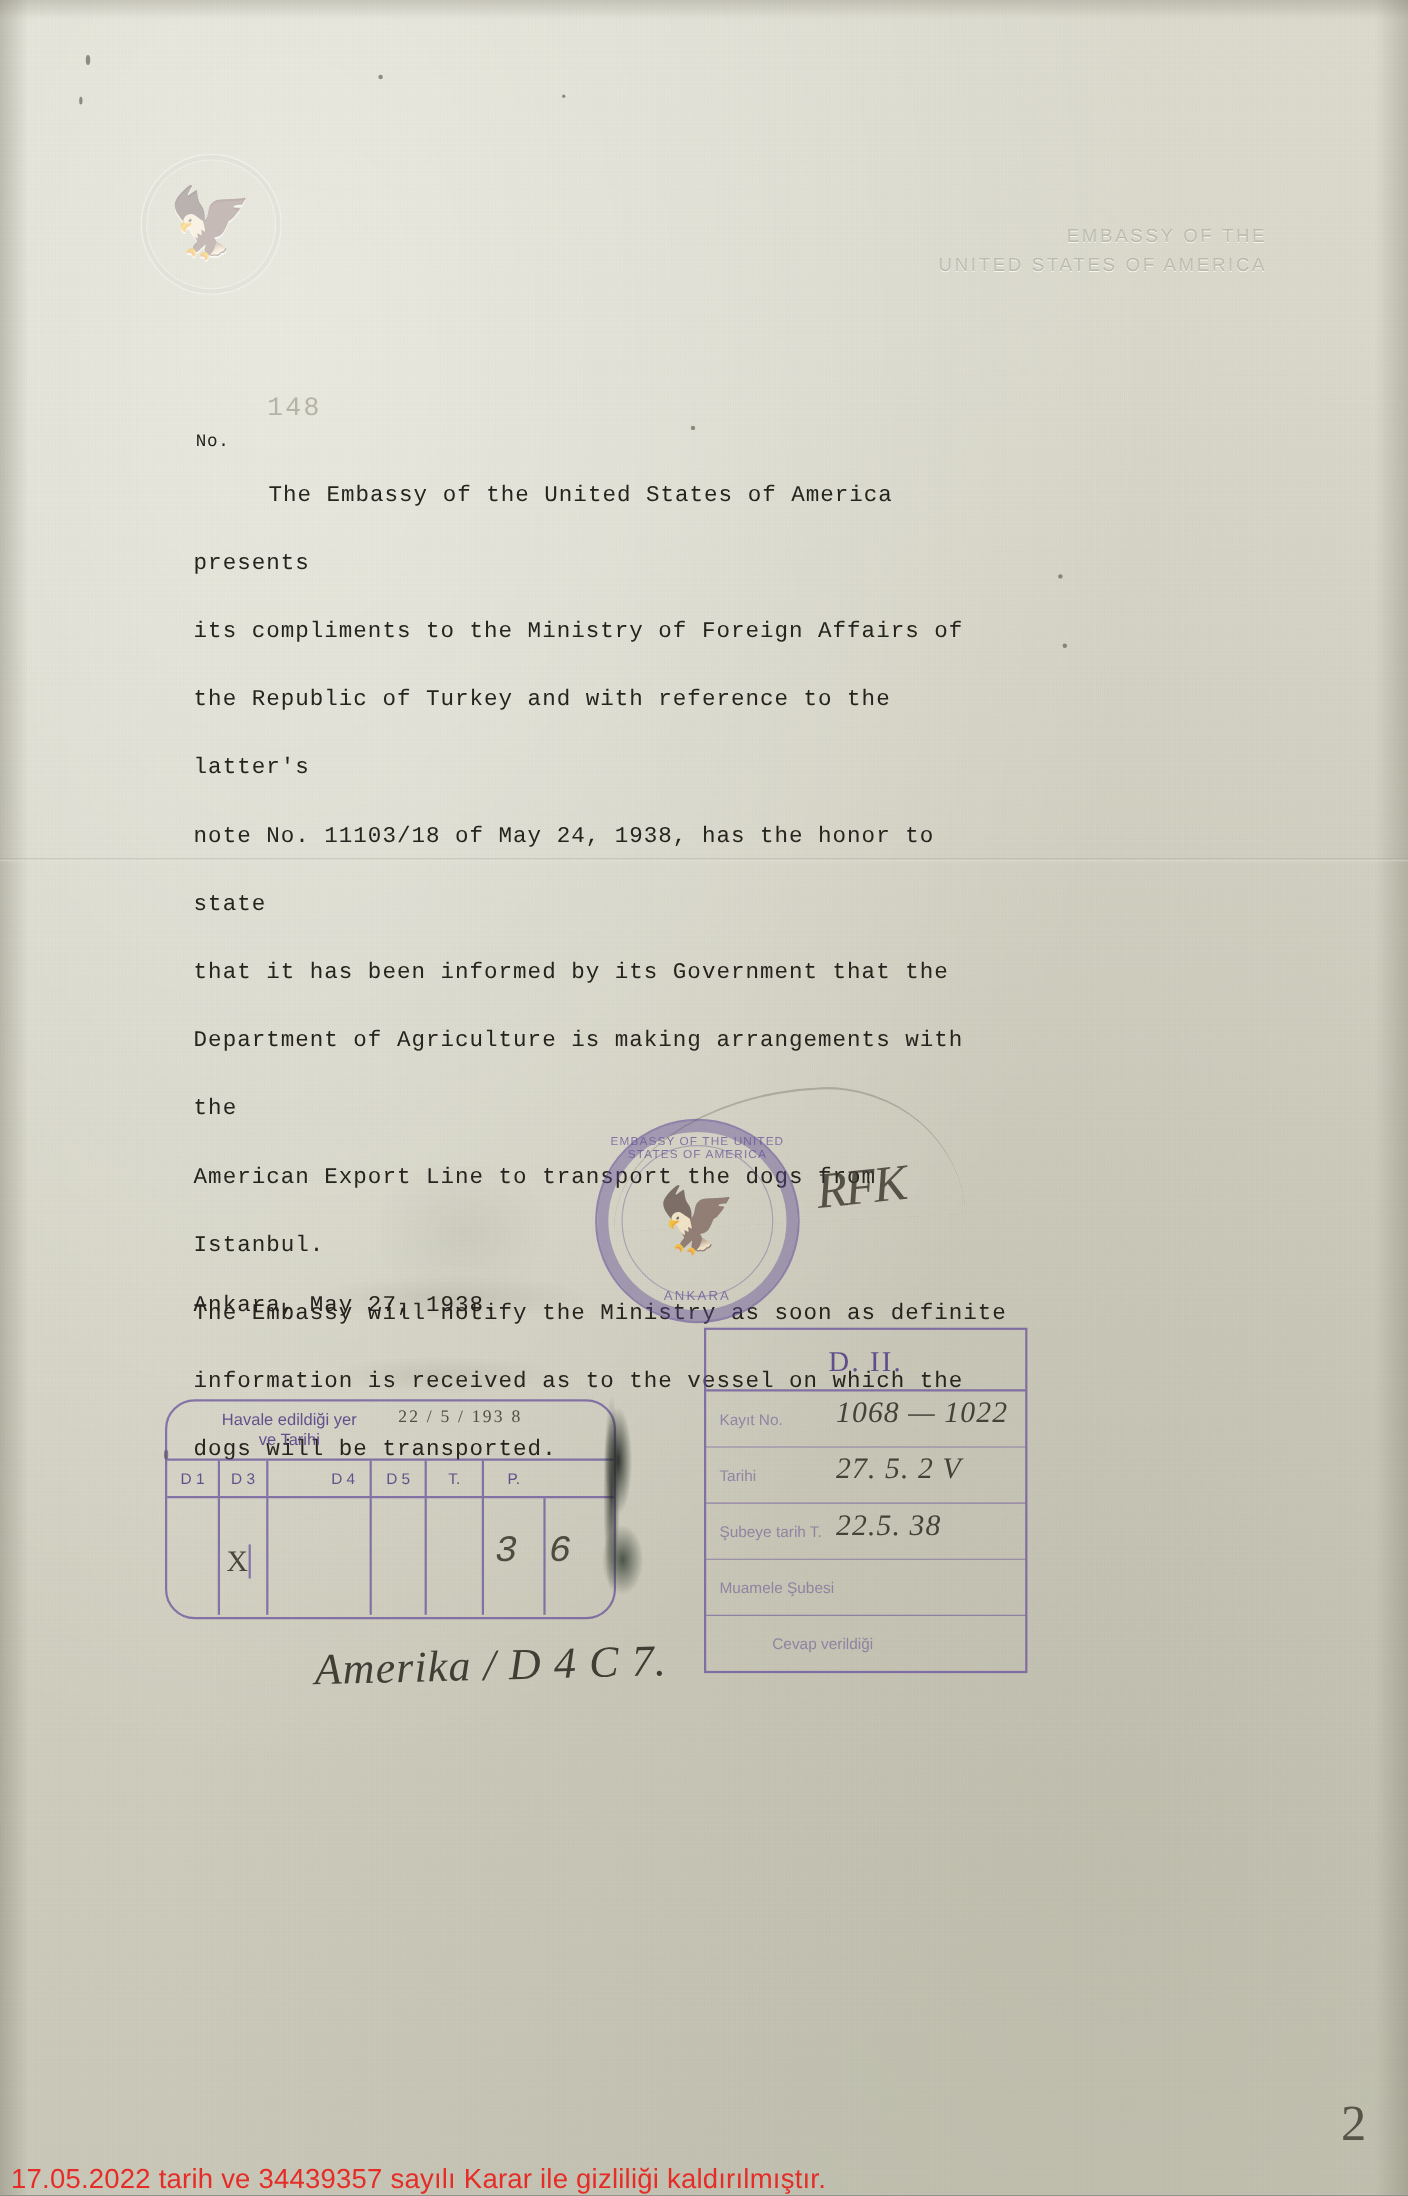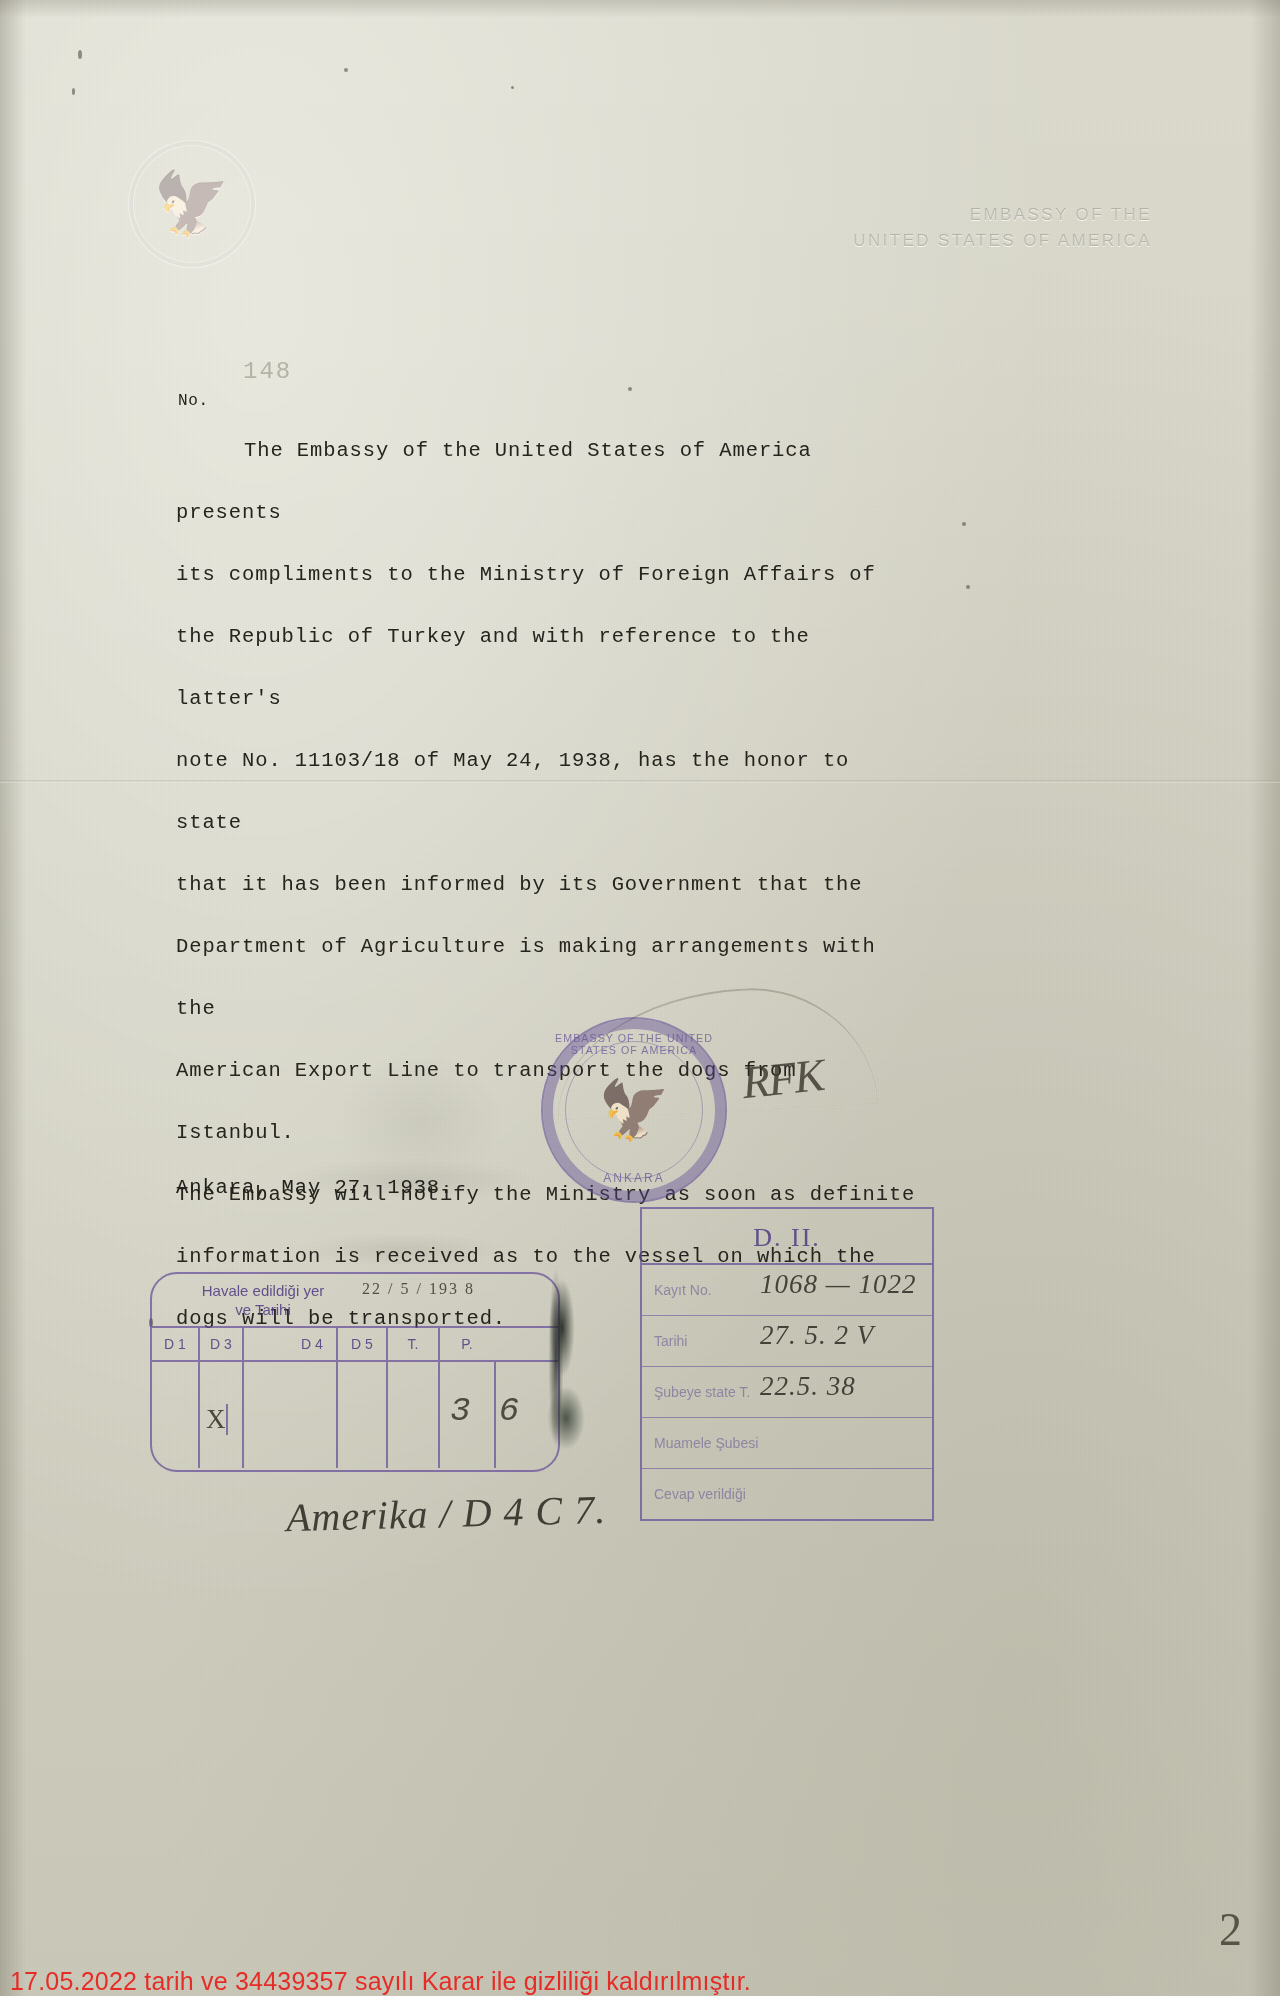--- a/index.html
+++ b/index.html
@@ -296,21 +296,21 @@
   .right-stamp .row {
     height: 50px;
     border-bottom: 1.5px solid rgba(98,74,152,0.55);
     display: flex;
     align-items: center;
     padding-left: 12px;
     font-size: 14px;
     position: relative;
     color: rgba(110,92,150,0.62);
   }
-  .right-stamp .row:last-child { border-bottom: none; }
+  .right-stamp .row:last-child { border-bottom: none; margin-left: 48px; }
   .right-stamp .hand {
     position: absolute;
     left: 118px;
     top: 4px;
     font-family: "Liberation Serif", serif;
     font-style: italic;
     font-size: 27px;
     color: rgba(45,42,35,0.85);
     letter-spacing: 1px;
   }
@@ -461,21 +461,21 @@
     <div class="title">D. II.</div>
     <div class="row">
       <span>Kayıt No.</span>
       <span class="hand">1068 — 1022</span>
     </div>
     <div class="row">
       <span>Tarihi</span>
       <span class="hand">27. 5. 2 V</span>
     </div>
     <div class="row">
-      <span>Şubeye state T.</span>
+      <span>Şubeye tarih T.</span>
       <span class="hand">22.5. 38</span>
     </div>
     <div class="row">
       <span>Muamele Şubesi</span>
       <span class="hand"></span>
     </div>
     <div class="row">
       <span>Cevap verildiği</span>
       <span class="hand"></span>
     </div>

